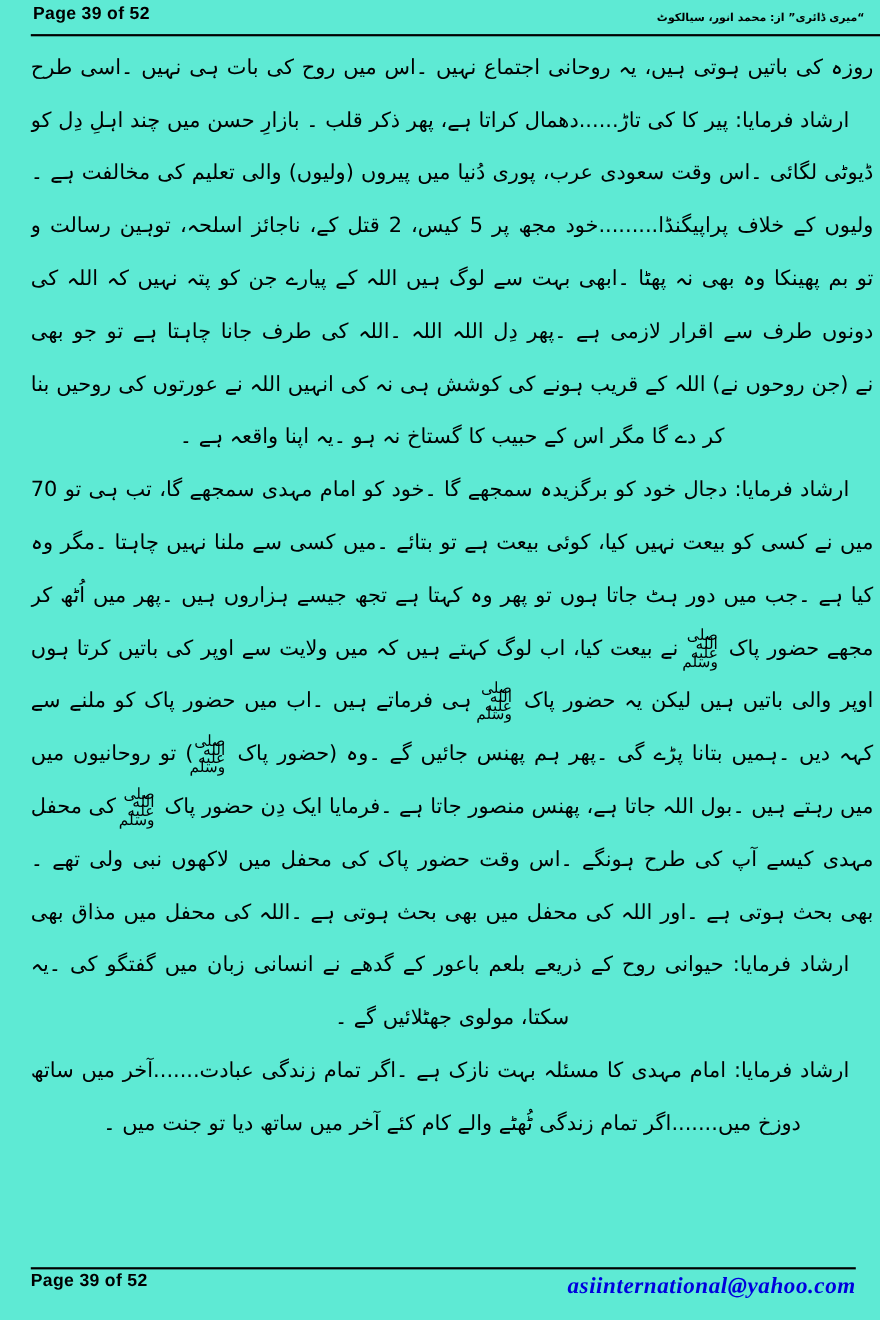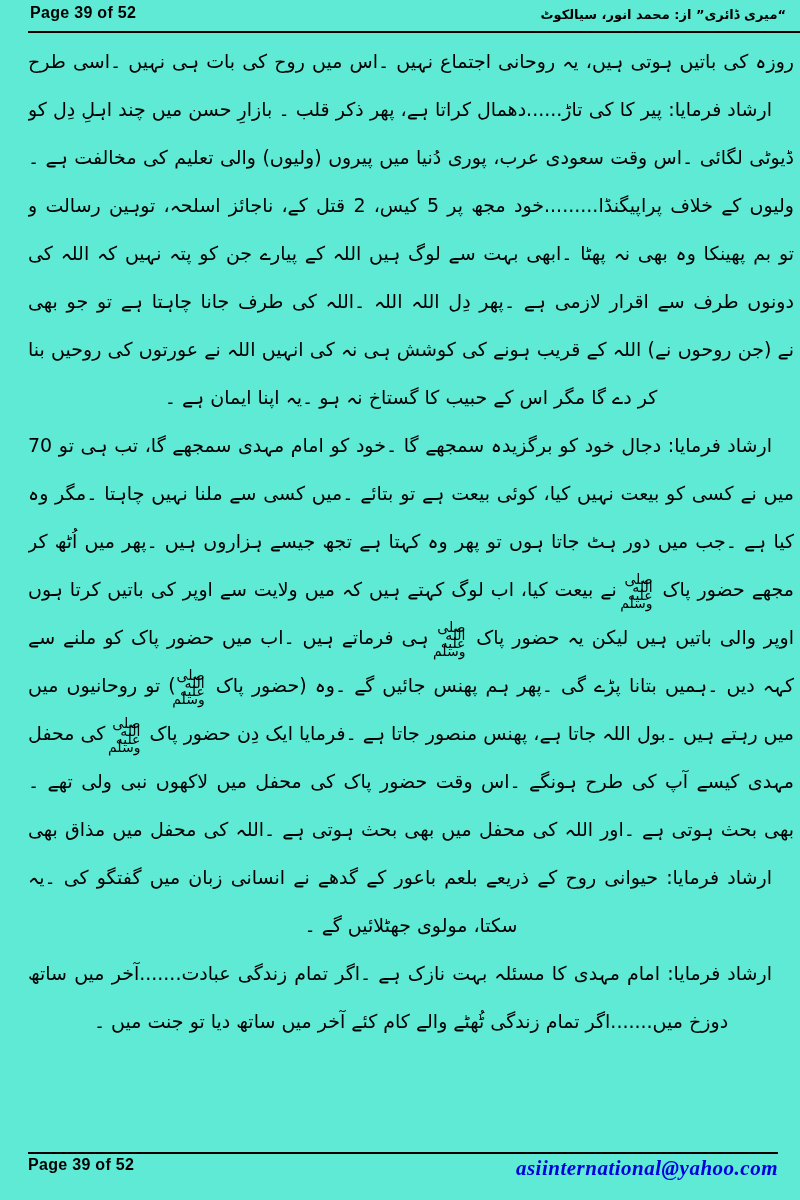--- a/index.html
+++ b/index.html
@@ -17,21 +17,21 @@
   .header{
     position:absolute;top:4px;left:30px;right:28px;
     display:flex;justify-content:space-between;align-items:flex-end;
   }
   .page-label{
     font-family:"Liberation Sans",sans-serif;
     font-weight:bold;font-size:16px;letter-spacing:.3px;
   }
   .header-title{
     direction:rtl;
-    font-size:13px;font-weight:bold;
+    font-size:10px;font-weight:bold;
     font-family:"DejaVu Sans",sans-serif;
   }
   .header-divider{
     position:absolute;top:31px;left:28px;right:4px;
     border-top:2px solid #000;
   }
   
   .doc-body{
     position:absolute;top:37px;left:28px;width:766px;
   }
@@ -84,21 +84,21 @@
   <div class="header-divider"></div>
 
   <div class="doc-body">
       <div class="line full" dir="rtl">روزہ کی باتیں ہوتی ہیں، یہ روحانی اجتماع نہیں ۔اس میں روح کی بات ہی نہیں ۔اسی طرح روحانی نماز، روحانی ڈائجسٹ......،</div>
       <div class="line first" dir="rtl">ارشاد فرمایا: پیر کا کی تاڑ......دھمال کراتا ہے، پھر ذکر قلب ۔ بازارِ حسن میں چند اہلِ دِل کو نکالنے کے لئے ہم نے</div>
       <div class="line full" dir="rtl">ڈیوٹی لگائی ۔اس وقت سعودی عرب، پوری دُنیا میں پیروں (ولیوں) والی تعلیم کی مخالفت ہے ۔ پیر کا کی تاڑ جیل میں ہے......</div>
       <div class="line full" dir="rtl">ولیوں کے خلاف پراپیگنڈا.........خود مجھ پر 5 کیس، 2 قتل کے، ناجائز اسلحہ، توہین رسالت و دین........جب کچھ نہ بن پڑا</div>
       <div class="line full" dir="rtl">تو بم پھینکا وہ بھی نہ پھٹا ۔ابھی بہت سے لوگ ہیں اللہ کے پیارے جن کو پتہ نہیں کہ اللہ کی طرف کیسے جاتے ہیں ۔اجازت،</div>
       <div class="line full" dir="rtl">دونوں طرف سے اقرار لازمی ہے ۔پھر دِل اللہ اللہ ۔اللہ کی طرف جانا چاہتا ہے تو جو بھی وسائل ہیں انہیں سامنے لاناں ۔جنہوں</div>
       <div class="line full" dir="rtl">نے (جن روحوں نے) اللہ کے قریب ہونے کی کوشش ہی نہ کی انہیں اللہ نے عورتوں کی روحیں بنا دیا ۔فرمایا: اللہ سب کو معاف</div>
-      <div class="line end" dir="rtl">کر دے گا مگر اس کے حبیب کا گستاخ نہ ہو ۔یہ اپنا ایمان ہے ۔</div>
+      <div class="line end" dir="rtl">کر دے گا مگر اس کے حبیب کا گستاخ نہ ہو ۔یہ اپنا واقعہ ہے ۔</div>
       <div class="line first" dir="rtl">ارشاد فرمایا: دجال خود کو برگزیدہ سمجھے گا ۔خود کو امام مہدی سمجھے گا، تب ہی تو 70 ہزار عالم اس کے ہاتھ پر بیعت کریں گے ۔</div>
       <div class="line full" dir="rtl">میں نے کسی کو بیعت نہیں کیا، کوئی بیعت ہے تو بتائے ۔میں کسی سے ملنا نہیں چاہتا ۔مگر وہ حکم دیتا ہے، تجھے لوگوں کے لئے تیار</div>
       <div class="line full" dir="rtl">کیا ہے ۔جب میں دور ہٹ جاتا ہوں تو پھر وہ کہتا ہے تجھ جیسے ہزاروں ہیں ۔پھر میں اُٹھ کر لوگوں سے ملنا شروع ہو جاتا ہوں ۔</div>
       <div class="line full" dir="rtl">مجھے حضور پاک <span class="saw">صلى الله عليه وسلم</span> نے بیعت کیا، اب لوگ کہتے ہیں کہ میں ولایت سے اوپر کی باتیں کرتا ہوں ۔بس، یہ تو واقعی ولایت سے</div>
       <div class="line full" dir="rtl">اوپر والی باتیں ہیں لیکن یہ حضور پاک <span class="saw">صلى الله عليه وسلم</span> ہی فرماتے ہیں ۔اب میں حضور پاک کو ملنے سے بھی ڈرتا ہوں پھر وہ کوئی نئی بات نہ</div>
       <div class="line full" dir="rtl">کہہ دیں ۔ہمیں بتانا پڑے گی ۔پھر ہم پھنس جائیں گے ۔وہ (حضور پاک <span class="saw">صلى الله عليه وسلم</span>) تو روحانیوں میں رہتے ہیں، ہم شیطانوں</div>
       <div class="line full" dir="rtl">میں رہتے ہیں ۔بول اللہ جاتا ہے، پھنس منصور جاتا ہے ۔فرمایا ایک دِن حضور پاک <span class="saw">صلى الله عليه وسلم</span> کی محفل میں بات چھڑ گئی کہ امام</div>
       <div class="line full" dir="rtl">مہدی کیسے آپ کی طرح ہونگے ۔اس وقت حضور پاک کی محفل میں لاکھوں نبی ولی تھے ۔فرمایا: حضور پاک  کی محفل میں</div>
       <div class="line full" dir="rtl">بھی بحث ہوتی ہے ۔اور اللہ کی محفل میں بھی بحث ہوتی ہے ۔اللہ کی محفل میں مذاق بھی بہت ہوتا ہے ۔اللہ بہت مزاحیہ (مزاج</div>
       <div class="line first" dir="rtl">ارشاد فرمایا: حیوانی روح کے ذریعے بلعم باعور کے گدھے نے انسانی زبان میں گفتگو کی ۔یہ بات کوئی نبی ولی نہیں جھٹلا</div>

